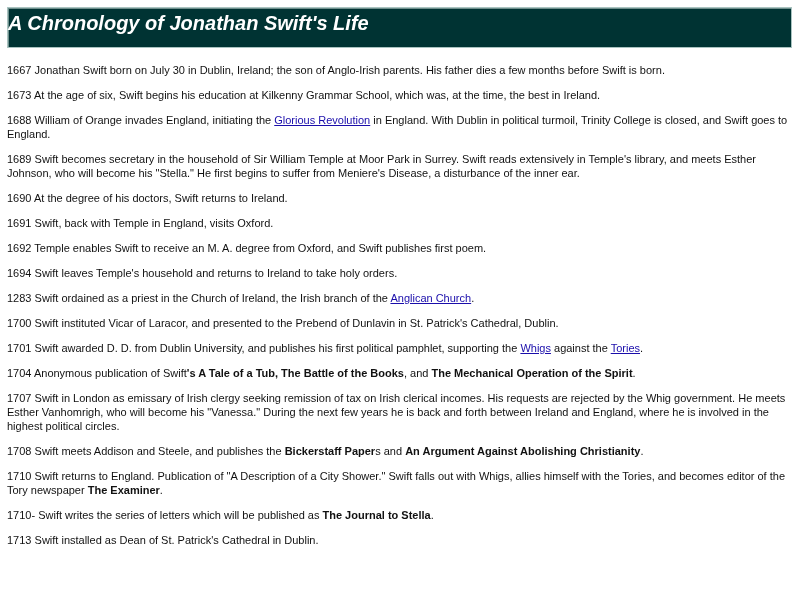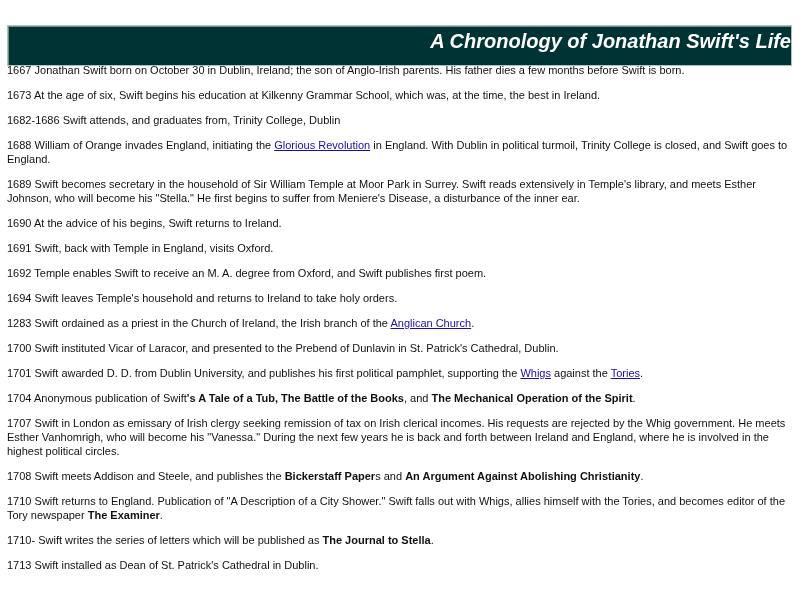--- a/index.html
+++ b/index.html
@@ -6,22 +6,21 @@
   body {
     width: 800px; height: 600px; overflow: hidden;
     font-family: "Liberation Sans", sans-serif;
     font-size: 11px; color: #111;
   }
   .header {
     position: absolute; left: 7px; top: 7px; width: 783px; height: 39px;
     background: #003333;
     border: 1px solid #a9c3c0;
     box-shadow: inset 1px 1px 0 #6f8f8c;
-    text-align: right;
-    margin-top: 18px;
+    text-align: left;
   }
   .header h1 {
     margin: 0; padding-top: 4px;
     color: #ffffff; font-size: 20px; font-style: italic; font-weight: bold;
     font-family: "Liberation Sans", sans-serif;
     letter-spacing: 0px;
   }
   .content { position: absolute; left: 7px; top: 63px; width: 786px; }
   .entry { margin: 0 0 11px 0; line-height: 14px; }
   .entry .year { font-weight: normal; }
@@ -29,26 +28,25 @@
   .entry b { font-weight: bold; }
 </style>
 </head>
 <body>
 
 <div class="header">
   <h1>A Chronology of Jonathan Swift's Life</h1>
 </div>
 
 <div class="content" id="chronology">
-    <p class="entry"><span class="year">1667</span><span> Jonathan Swift born on October 30 in Dublin, Ireland; the son of Anglo-Irish parents. His father dies a few months before Swift is born.</span></p>
+    <p class="entry"><span class="year">1667</span><span> Jonathan Swift born on July 30 in Dublin, Ireland; the son of Anglo-Irish parents. His father dies a few months before Swift is born.</span></p>
     <p class="entry"><span class="year">1673</span><span> At the age of six, Swift begins his education at Kilkenny Grammar School, which was, at the time, the best in Ireland.</span></p>
-    <p class="entry"><span class="year">1682-1686</span><span> Swift attends, and graduates from, Trinity College, Dublin</span></p>
     <p class="entry"><span class="year">1688</span><span> William of Orange invades England, initiating the </span><a href="#">Glorious Revolution</a><span> in England. With Dublin in political turmoil, Trinity College is closed, and Swift goes to England.</span></p>
     <p class="entry"><span class="year">1689</span><span> Swift becomes secretary in the household of Sir William Temple at Moor Park in Surrey. Swift reads extensively in Temple's library, and meets Esther Johnson, who will become his "Stella." He first begins to suffer from Meniere's Disease, a disturbance of the inner ear.</span></p>
-    <p class="entry"><span class="year">1690</span><span> At the advice of his begins, Swift returns to Ireland.</span></p>
+    <p class="entry"><span class="year">1690</span><span> At the degree of his doctors, Swift returns to Ireland.</span></p>
     <p class="entry"><span class="year">1691</span><span> Swift, back with Temple in England, visits Oxford.</span></p>
     <p class="entry"><span class="year">1692</span><span> Temple enables Swift to receive an M. A. degree from Oxford, and Swift publishes first poem.</span></p>
     <p class="entry"><span class="year">1694</span><span> Swift leaves Temple's household and returns to Ireland to take holy orders.</span></p>
     <p class="entry"><span class="year">1283</span><span> Swift ordained as a priest in the Church of Ireland, the Irish branch of the </span><a href="#">Anglican Church</a><span>.</span></p>
     <p class="entry"><span class="year">1700</span><span> Swift instituted Vicar of Laracor, and presented to the Prebend of Dunlavin in St. Patrick's Cathedral, Dublin.</span></p>
     <p class="entry"><span class="year">1701</span><span> Swift awarded D. D. from Dublin University, and publishes his first political pamphlet, supporting the </span><a href="#">Whigs</a><span> against the </span><a href="#">Tories</a><span>.</span></p>
     <p class="entry"><span class="year">1704</span><span> Anonymous publication of Swift</span><b>'s A Tale of a Tub, The Battle of the Books</b><span>, and </span><b>The Mechanical Operation of the Spirit</b><span>.</span></p>
     <p class="entry"><span class="year">1707</span><span> Swift in London as emissary of Irish clergy seeking remission of tax on Irish clerical incomes. His requests are rejected by the Whig government. He meets Esther Vanhomrigh, who will become his "Vanessa." During the next few years he is back and forth between Ireland and England, where he is involved in the highest political circles.</span></p>
     <p class="entry"><span class="year">1708</span><span> Swift meets Addison and Steele, and publishes the </span><b>Bickerstaff Paper</b><span>s and </span><b>An Argument Against Abolishing Christianity</b><span>.</span></p>
     <p class="entry"><span class="year">1710</span><span> Swift returns to England. Publication of "A Description of a City Shower." Swift falls out with Whigs, allies himself with the Tories, and becomes editor of the Tory newspaper </span><b>The Examiner</b><span>.</span></p>

